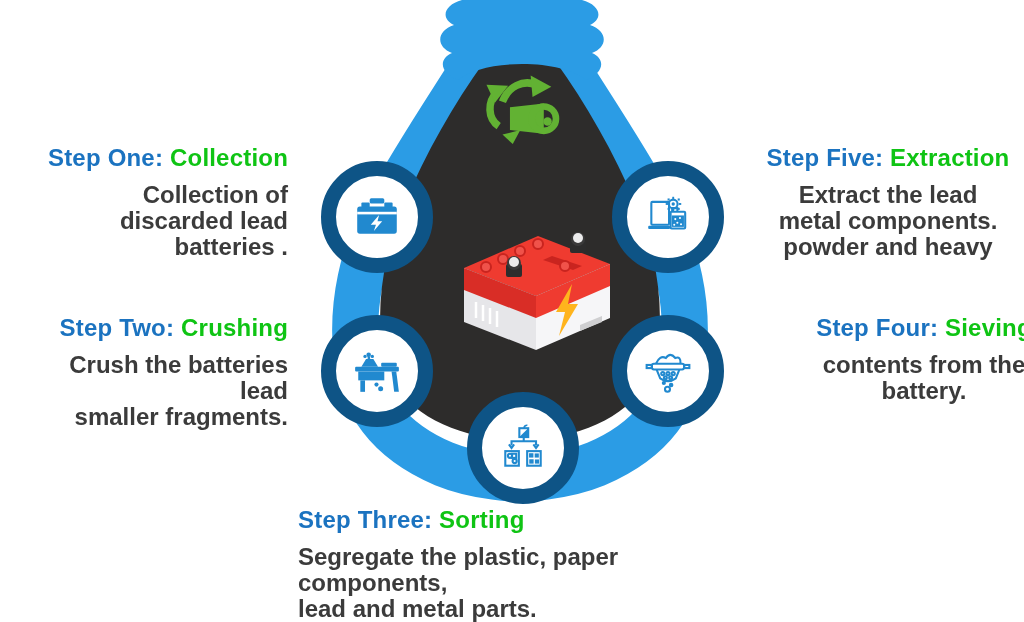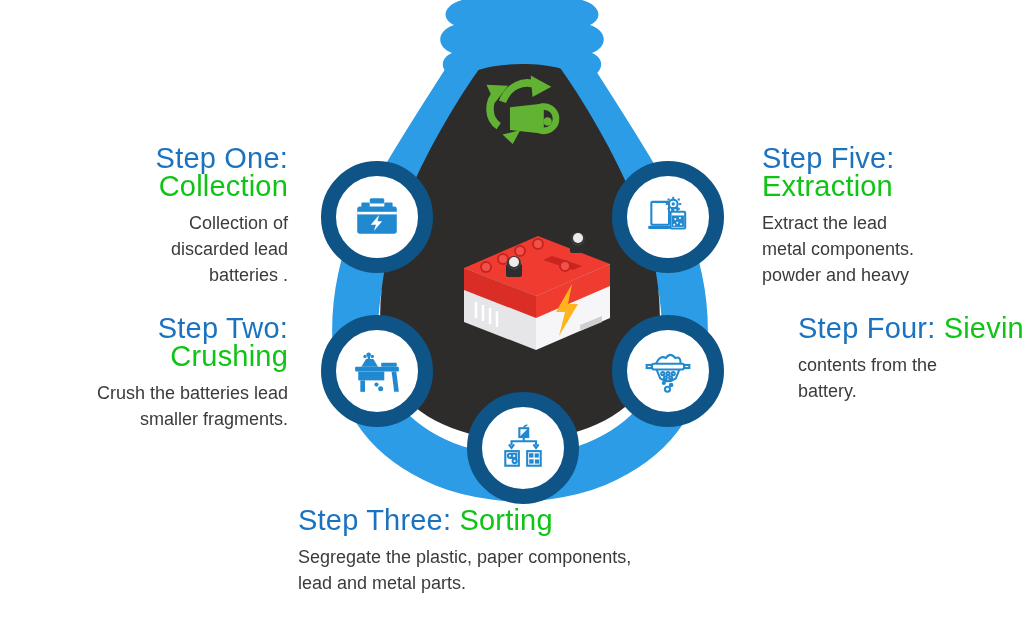--- a/index.html
+++ b/index.html
@@ -18,27 +18,27 @@
   .bulb-svg{position:absolute;left:0;top:0;width:1024px;height:622px;}
   .recycle-svg{position:absolute;left:478px;top:74px;width:94px;height:78px;color:var(--recycle-green);}
   .battery-art{position:absolute;left:452px;top:222px;width:170px;height:130px;}
   .badge{
     position:absolute;width:112px;height:112px;border-radius:50%;
     background:#fff;border:15px solid var(--ring-blue);
     display:flex;align-items:center;justify-content:center;
   }
   .badge svg{width:50px;height:50px;color:var(--icon-blue);}
   .step{position:absolute;}
-  .step-title{font-size:29px;font-weight:400;line-height:28px;letter-spacing:.2px;}
+  .step-title{font-size:24px;font-weight:700;line-height:28px;letter-spacing:.2px;}
   .step-title .t-blue{color:var(--title-blue);}
   .step-title .t-green{color:var(--title-green);}
-  .step-body{margin-top:10px;font-size:18px;font-weight:400;line-height:26px;color:var(--body-text);}
+  .step-body{margin-top:10px;font-size:24px;font-weight:700;line-height:26px;color:var(--body-text);}
   .step-body span{display:block;}
   .align-right{text-align:right;}
-  .align-left{text-align:left;}
+  .align-left{text-align:center;}
   .align-center{text-align:left;}
 </style>
 </head>
 <body>
 
 <div class="canvas">
 
   <svg class="bulb-svg" viewBox="0 0 1024 622" aria-hidden="true">
     <path d="M 482 54 C 452 102, 414 158, 386 210 C 362 254, 352 304, 356 350
          C 361 406, 392 442, 444 464 C 478 478, 520 479, 520 479

